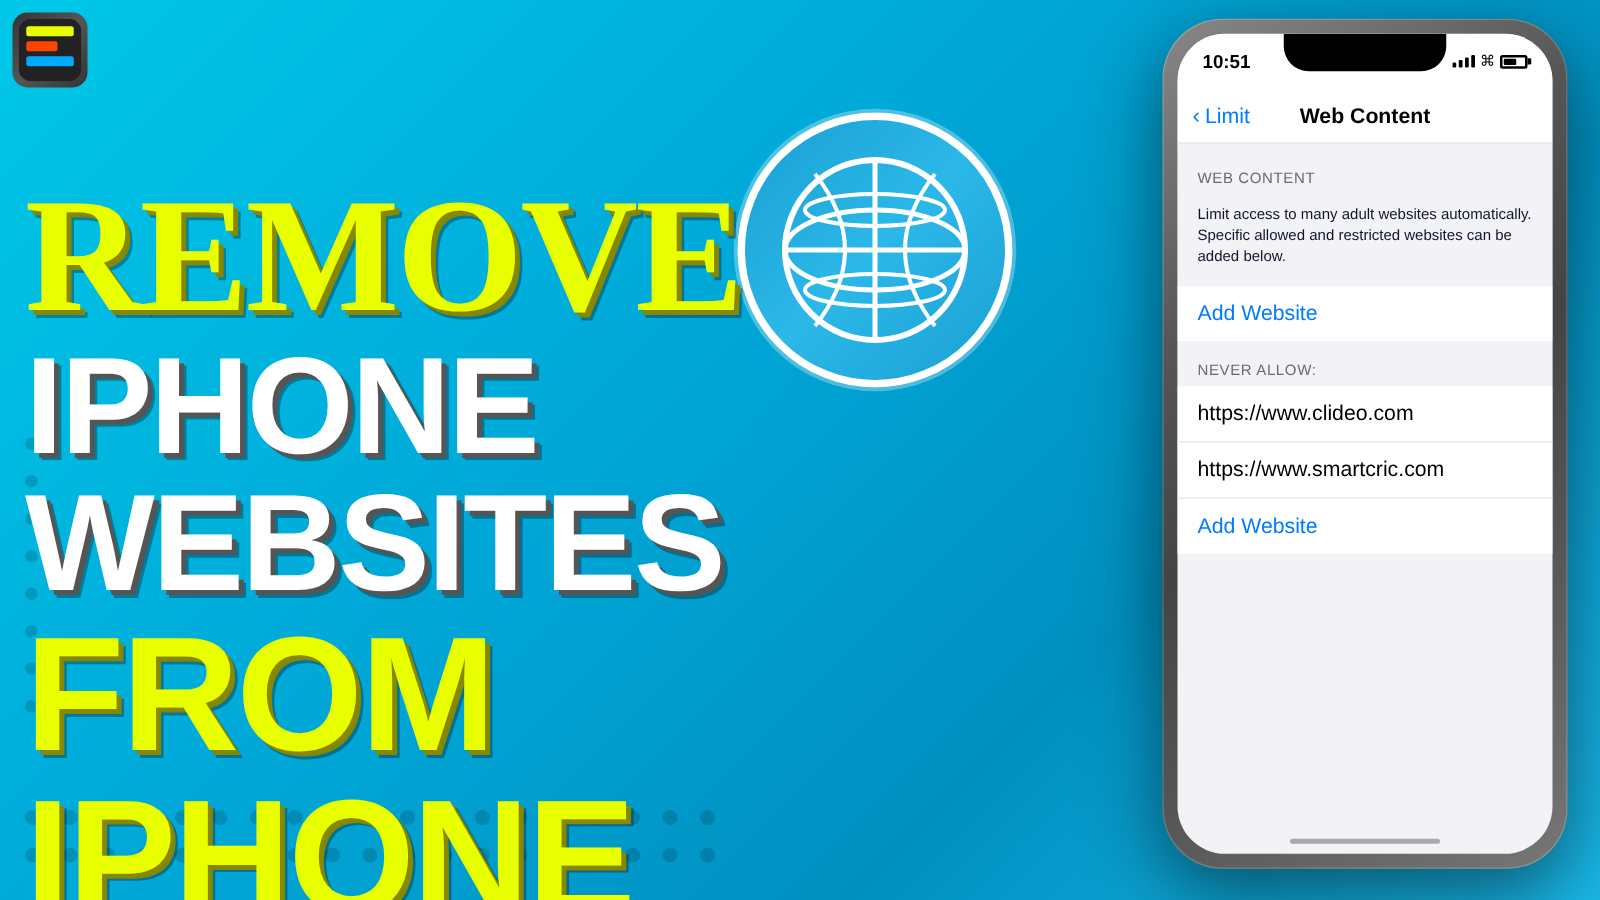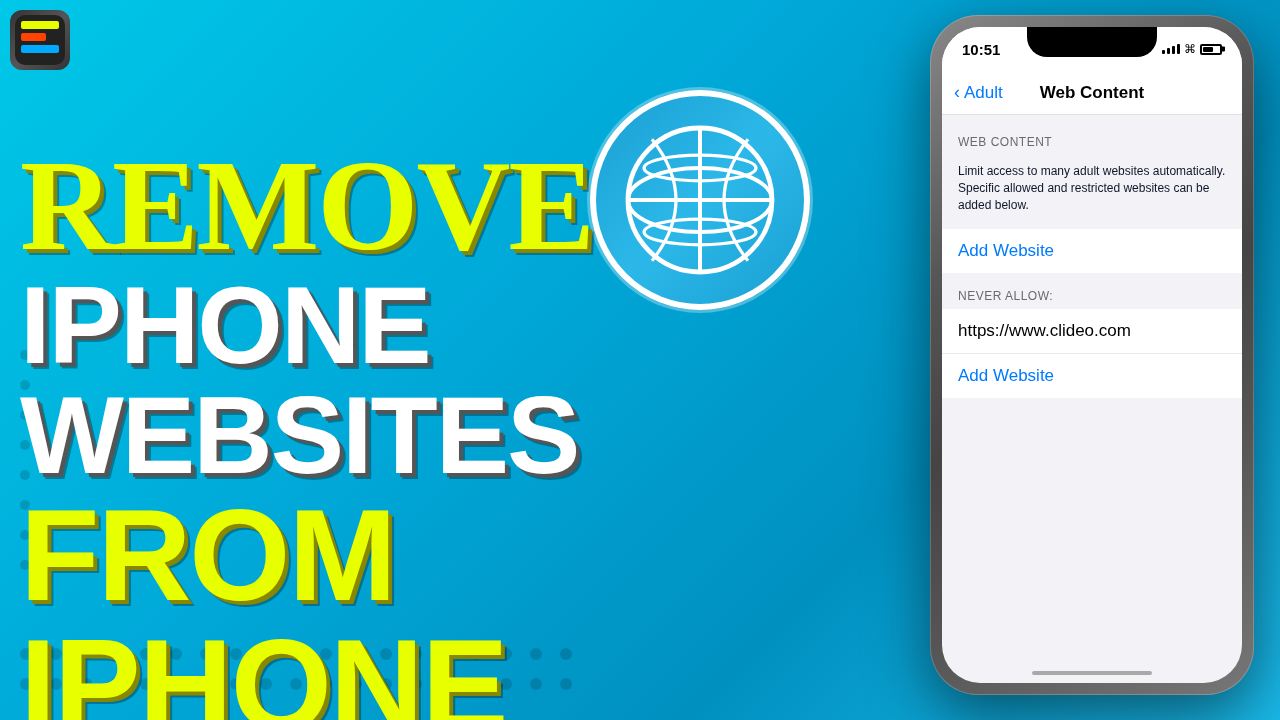--- a/index.html
+++ b/index.html
@@ -418,21 +418,21 @@
           <span style="font-size:12px;">⌘</span>
           <div class="battery">
             <div class="battery-fill"></div>
           </div>
         </div>
       </div>
 
       <div class="nav-bar">
         <div class="nav-back">
           <span style="font-size:18px;">‹</span>
-          <span>Adult</span>
+          <span>Limit</span>
         </div>
         <span class="nav-title">Web Content</span>
       </div>
 
       <div class="content-area">
 
         <div class="section-header">WEB CONTENT</div>
 
 
         <div class="description-text">Limit access to many adult websites automatically. Specific allowed and restricted websites can be added below.</div>
@@ -444,20 +444,23 @@
           </div>
         </div>
 
         <div class="section-label">NEVER ALLOW:</div>
 
         <div class="content-card">
           <div class="content-row">
             <span class="url-text">https://www.clideo.com</span>
           </div>
           <div class="content-row">
+            <span class="url-text">https://www.smartcric.com</span>
+          </div>
+          <div class="content-row">
             <span class="add-website-text">Add Website</span>
           </div>
         </div>
 
       </div>
 
       <div class="home-indicator"></div>
 
     </div>
   </div>

